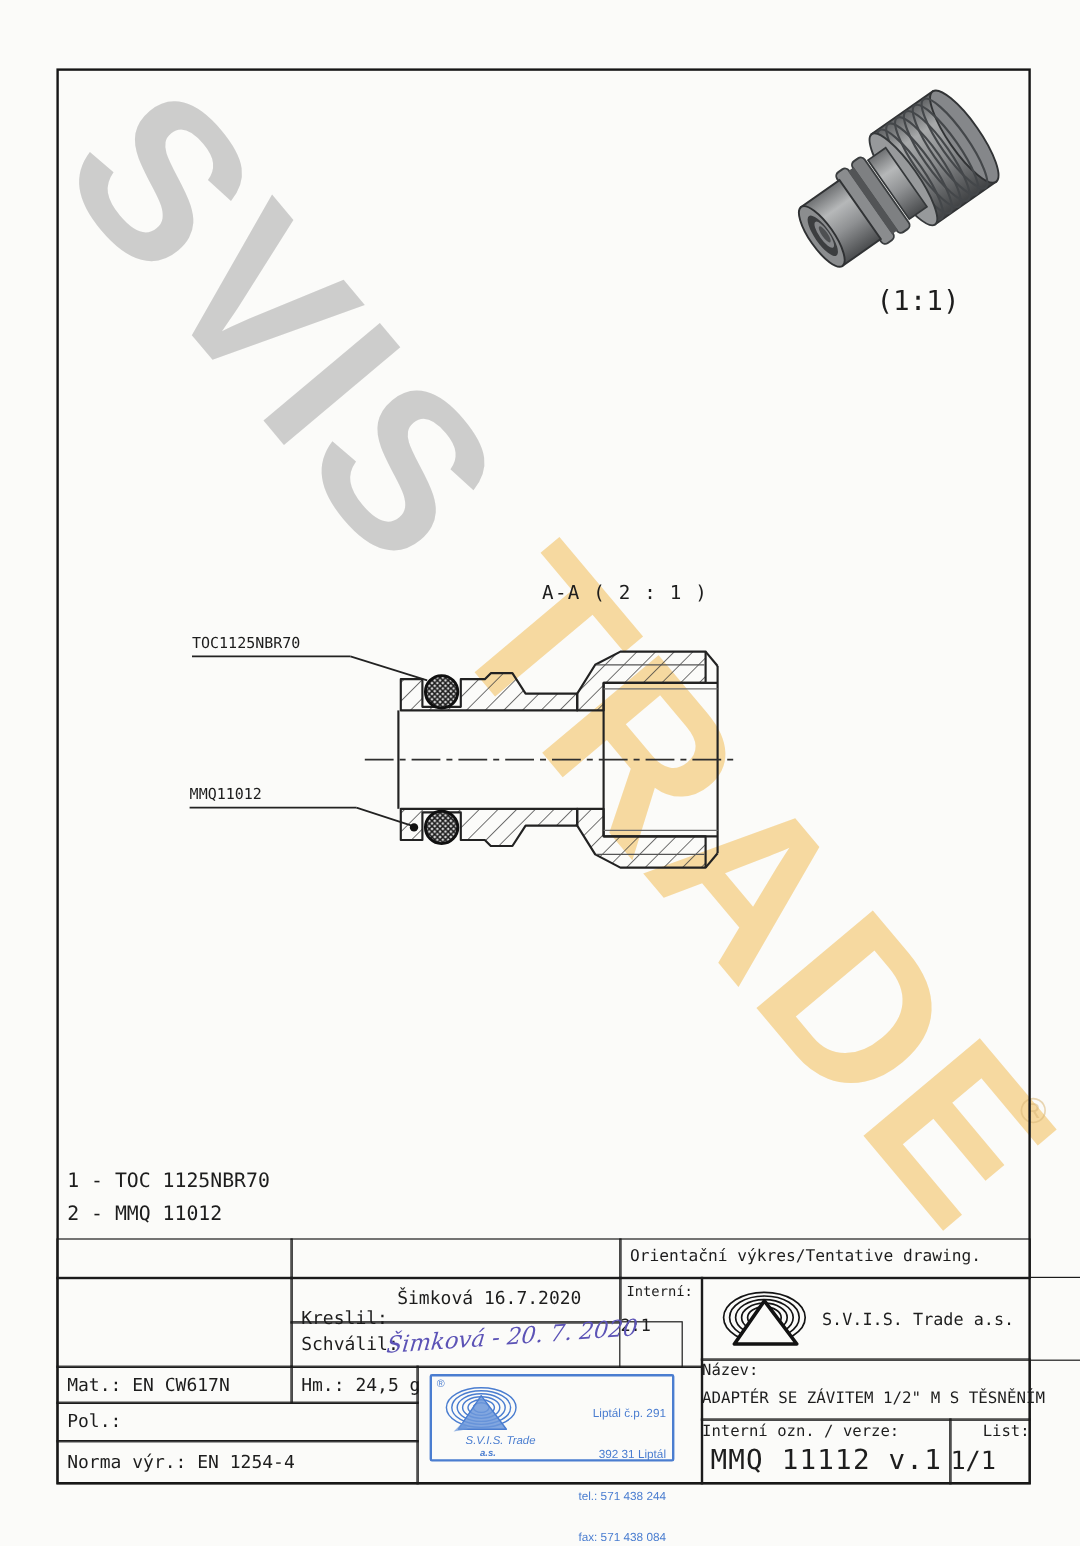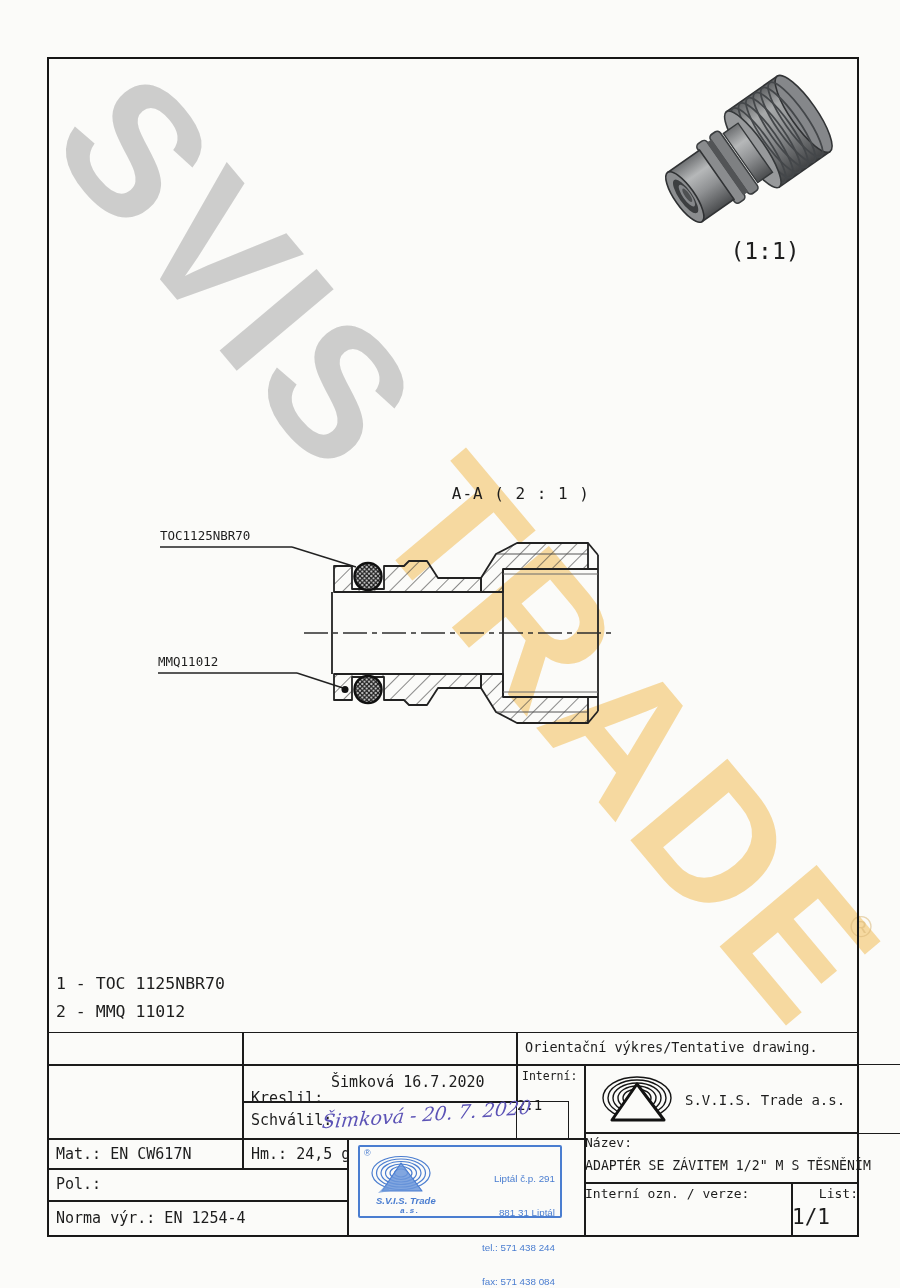--- a/index.html
+++ b/index.html
@@ -59,25 +59,25 @@
     background:rgba(255,255,255,.0);
   }
   .stamp-reg{position:absolute;left:4px;top:1px;font-size:9px;color:#4a7dd0;
     font-family:"Liberation Sans",sans-serif}
   .stamp-addr{
     position:absolute;right:5px;top:3px;text-align:right;
     font-family:"Liberation Sans",sans-serif;font-size:9.8px;line-height:1.17;
     color:#4a7dd0;white-space:pre;
   }
   .stamp-co{
-    position:absolute;left:16px;top:48px;font-family:"Liberation Sans",sans-serif;
-    font-style:italic;font-weight:bold;font-size:9.5px;color:#4a7dd0;
+    position:absolute;left:28px;top:48px;font-family:"Liberation Sans",sans-serif;
+    font-style:italic;font-weight:normal;font-size:9.5px;color:#4a7dd0;
   }
   .stamp-as{
-    position:absolute;left:40px;top:59px;font-family:Liberation Mono, monospace;
+    position:absolute;left:40px;top:59px;font-family:Liberation Sans, sans-serif;
     font-style:italic;font-weight:bold;font-size:8px;color:#4a7dd0;
   }
   .z3{z-index:3}
   svg{display:block}
 </style>
 </head>
 <body>
 
 <div class="watermark"><span class="wm-gray">SVIS</span><span> </span><span class="wm-yellow">TRADE</span></div>
 <div class="wm-reg">®</div>
@@ -212,20 +212,21 @@
 <div class="cell" style="left:347px;top:1138px;width:239px;height:99px"></div>
 <div class="cell pad ctext" style="left:47px;top:1168px;width:302px;height:34px">Pol.:</div>
 <div class="cell pad ctext" style="left:47px;top:1200px;width:302px;height:37px;padding-top:8px">Norma výr.: EN 1254-4</div>
 
 <div class="cell" style="left:584px;top:1132px;width:275px;height:52px">
   <span class="ctext abs" style="left:0;top:2px;width:100%;text-align:left;font-size:13px">Název:</span>
   <span class="ctext abs" style="left:0;top:25px;width:100%;text-align:center;font-size:13.2px">ADAPTÉR SE ZÁVITEM 1/2" M S TĚSNĚNÍM</span>
 </div>
 <div class="cell" style="left:584px;top:1182px;width:209px;height:55px">
   <span class="ctext abs" style="left:0;top:3px;width:100%;text-align:left;font-size:13px">Interní ozn. / verze:</span>
+  <span class="ctext abs" style="left:0;top:21px;width:100%;text-align:center;font-size:23px;letter-spacing:1px">MMQ 11112 v.1</span>
 </div>
 <div class="cell" style="left:791px;top:1182px;width:68px;height:55px">
   <span class="ctext abs" style="left:0;top:3px;width:100%;text-align:right;font-size:13px">List:</span>
   <span class="ctext abs" style="left:0;top:22px;width:100%;text-align:left;font-size:21px">1/1</span>
 </div>
 
 <div class="stamp">
   <span class="stamp-reg">®</span>
   <svg class="abs" style="left:10px;top:8px" width="62" height="42" viewBox="0 0 62 42">
     <ellipse cx="31" cy="18" rx="29" ry="16.5" fill="none" stroke="#4a7dd0" stroke-width="1.2"></ellipse>
@@ -234,19 +235,19 @@
     <ellipse cx="31" cy="18" rx="15.5" ry="9" fill="none" stroke="#4a7dd0" stroke-width="1.2"></ellipse>
     <ellipse cx="31" cy="18" rx="11" ry="6.5" fill="none" stroke="#4a7dd0" stroke-width="1.2"></ellipse>
     <ellipse cx="31" cy="18" rx="6.5" ry="4" fill="none" stroke="#4a7dd0" stroke-width="1.2"></ellipse>
     <polygon points="31,8 12,36 52,36" fill="#6b97da" fill-opacity=".85" stroke="#4a7dd0" stroke-width="1.2" stroke-linejoin="round"></polygon>
     <polygon points="16,30 8,38 20,36" fill="#6b97da" fill-opacity=".7"></polygon>
   </svg>
   <span class="stamp-co">S.V.I.S. Trade</span>
   <span class="stamp-as">a.s.</span>
   <div class="stamp-addr">
     <div>Liptál č.p. 291</div>
-    <div>881 31 Liptál</div>
+    <div>392 31 Liptál</div>
     <div>tel.: 571 438 244</div>
     <div>fax: 571 438 084</div>
     
     
   </div>
 </div>
 
 </body></html>

